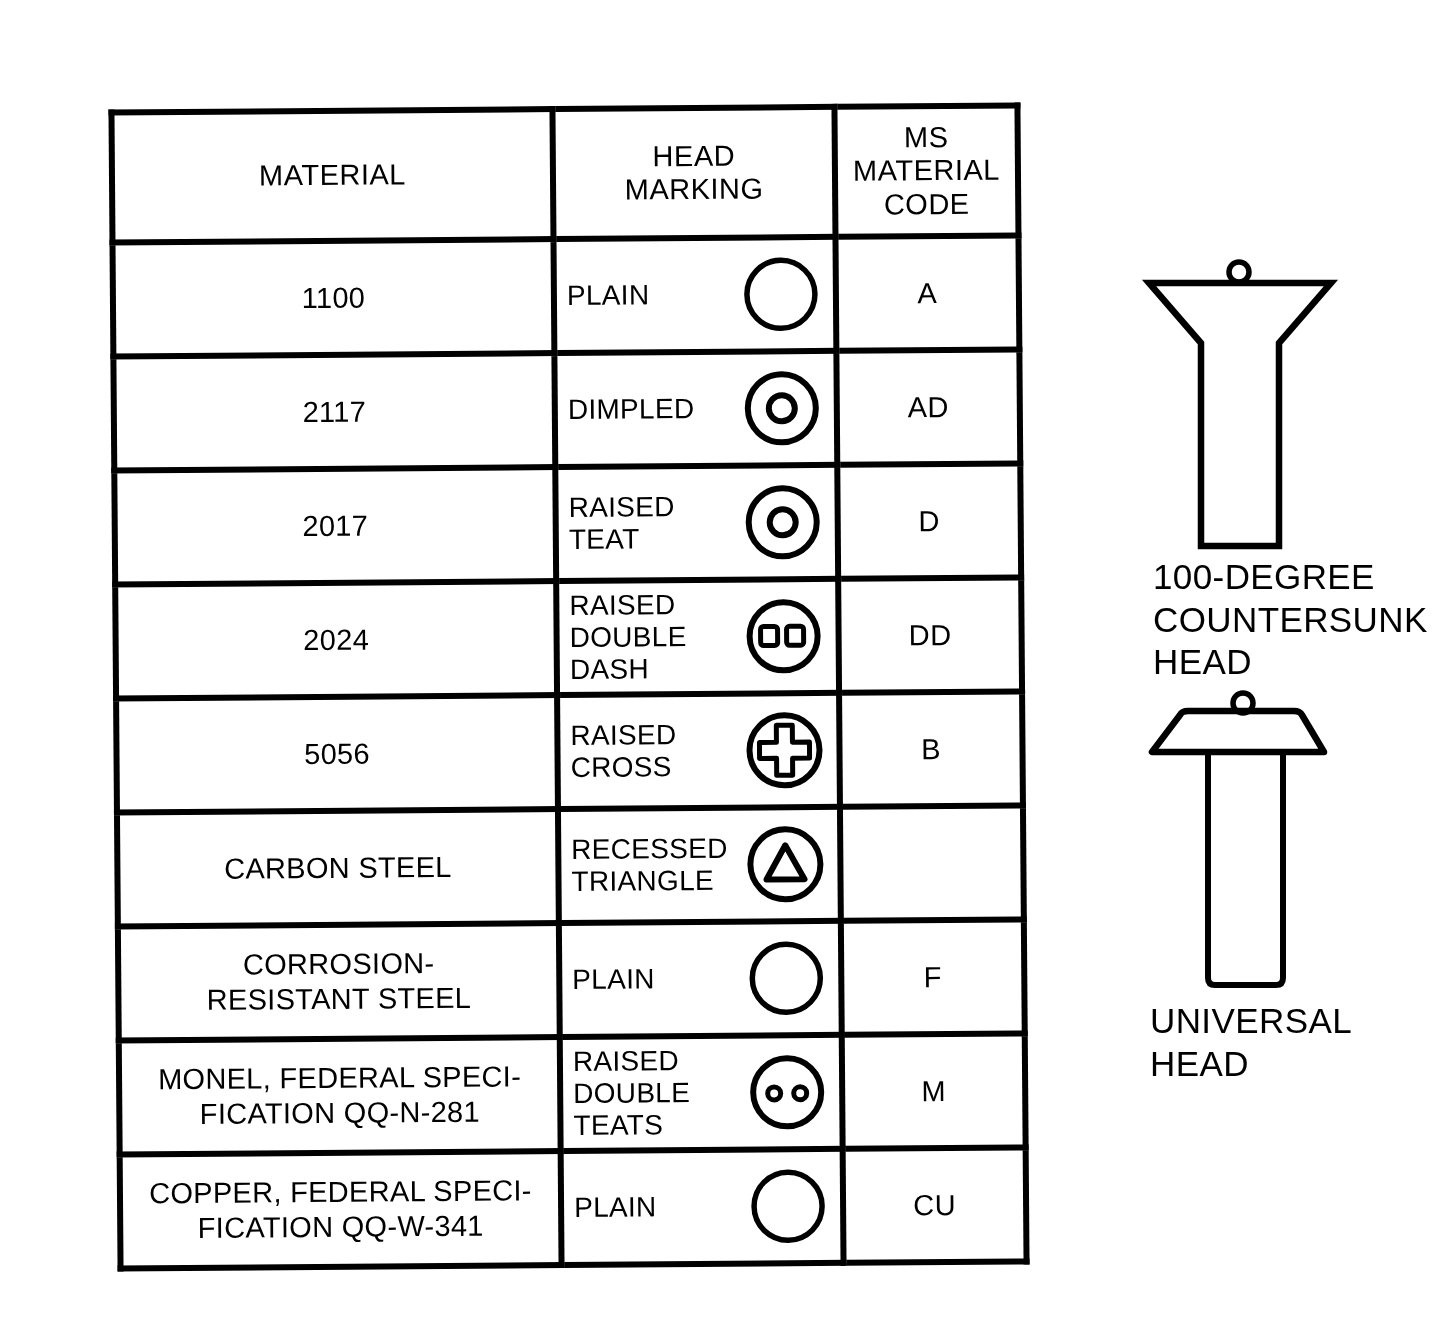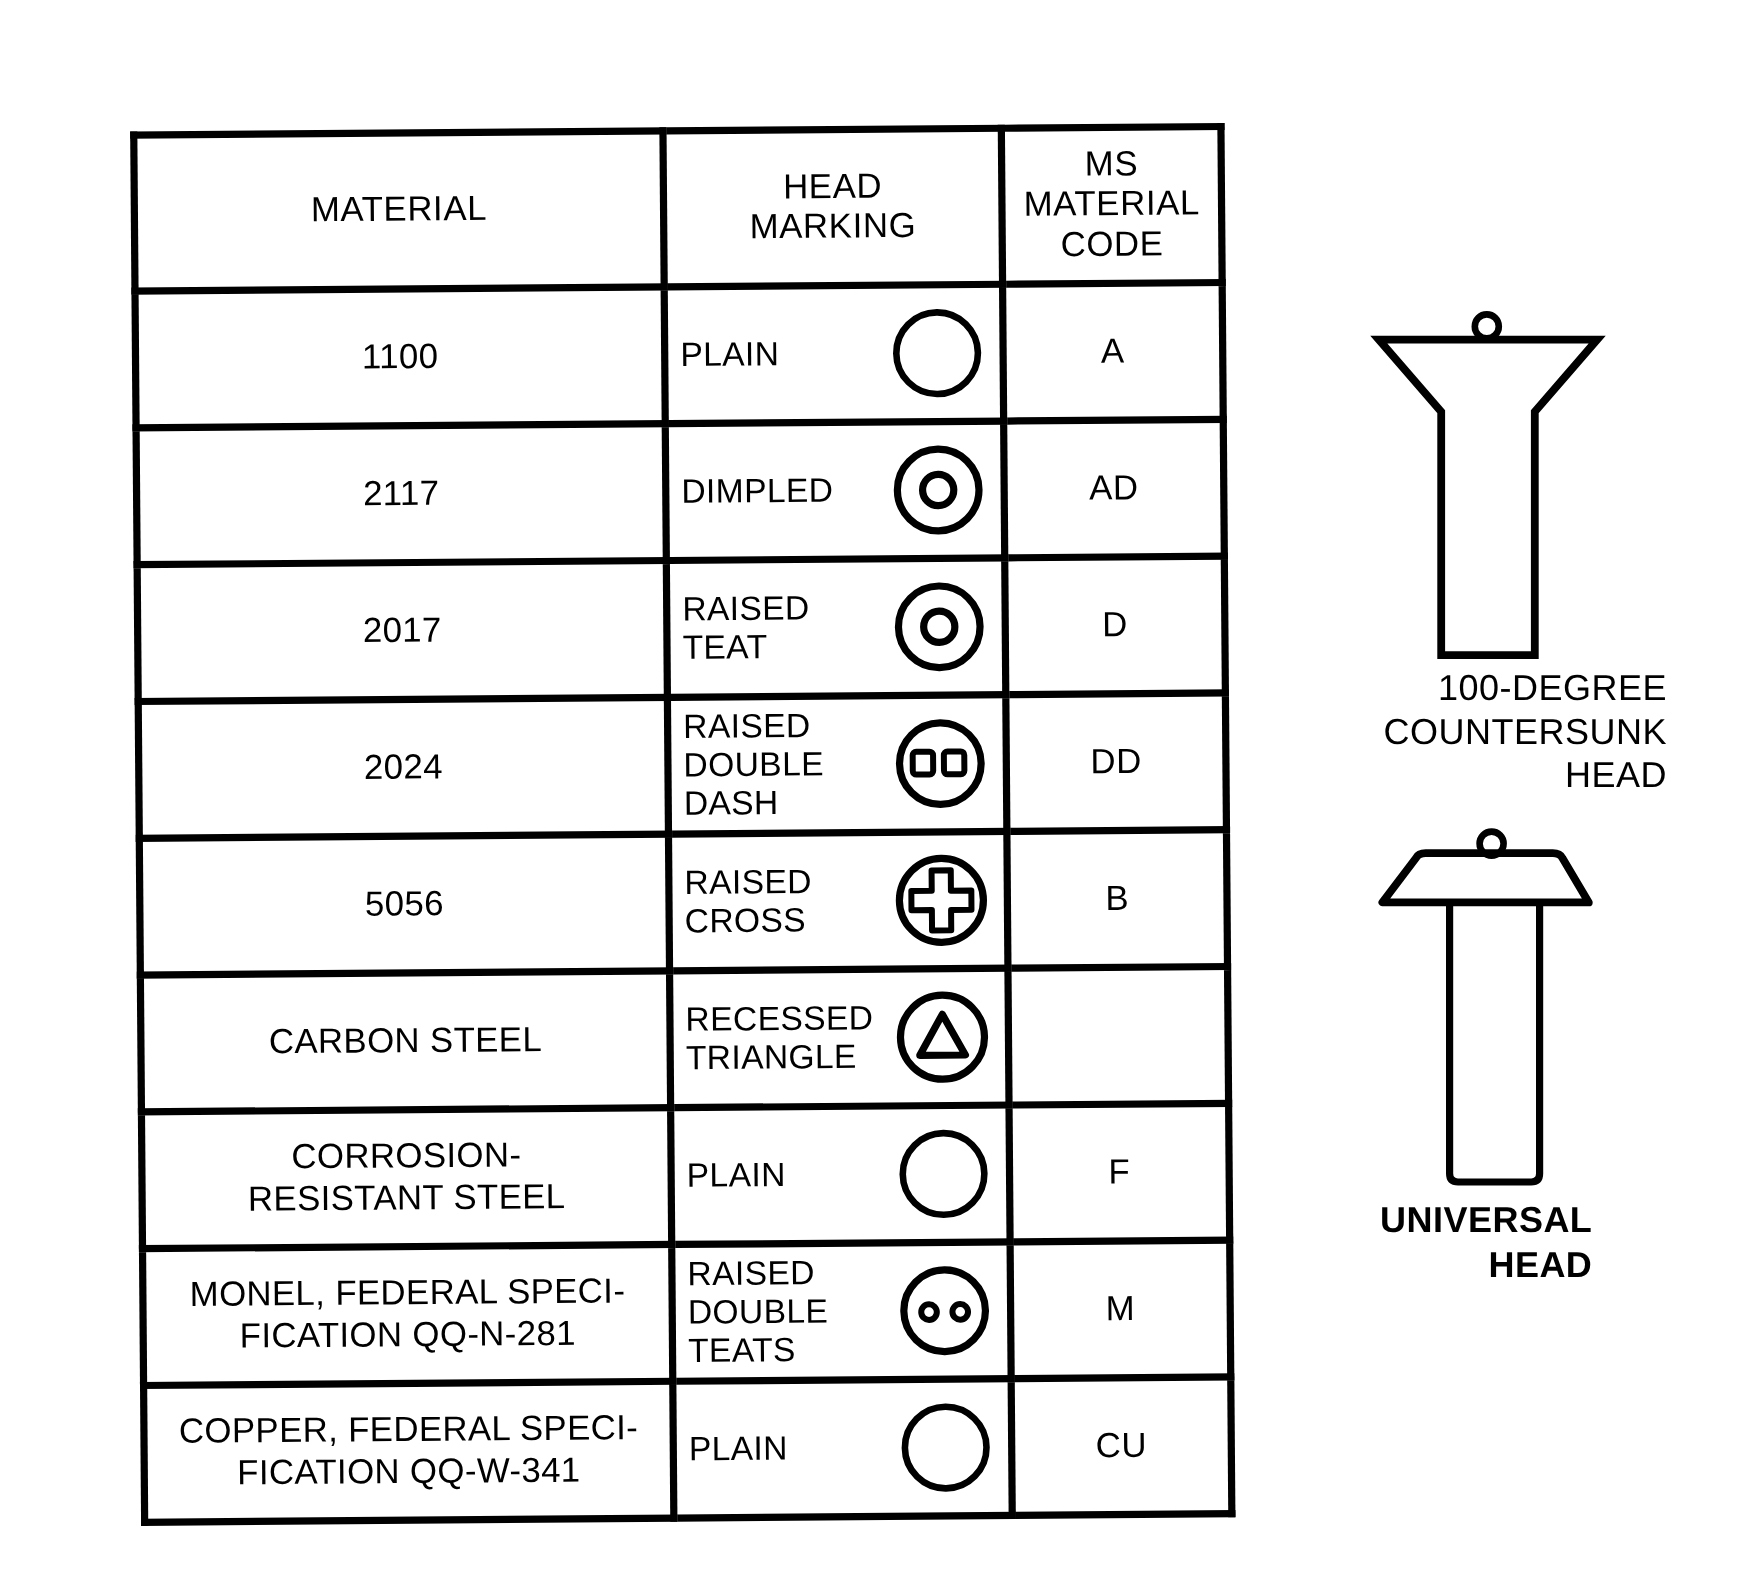--- a/index.html
+++ b/index.html
@@ -63,30 +63,29 @@
     font-size:28px;
     white-space:pre-line;
     line-height:1.15;
     letter-spacing:.3px;
   }
   .mark-icon{flex:0 0 auto;display:block;}
   
   .rivet-svg{position:absolute;display:block;}
   .diagram-label{
     position:absolute;
-    font-size:30px;
+    font-size:35px;
     line-height:1.22;
     white-space:pre-line;
     letter-spacing:.4px;
-    text-align:right;
   }
   #countersunk-svg{left:1140px;top:250px;}
   #countersunk-label{left:1153px;top:556px;}
   #universal-svg{left:1140px;top:686px;}
-  #universal-label{left:1150px;top:1000px;font-weight:bold;}
+  #universal-label{left:1150px;top:1000px;}
 </style>
 </head>
 <body>
 
 <div class="canvas">
 
   <table class="mat-table">
     <colgroup>
         <col class="c1">
         <col class="c2">

